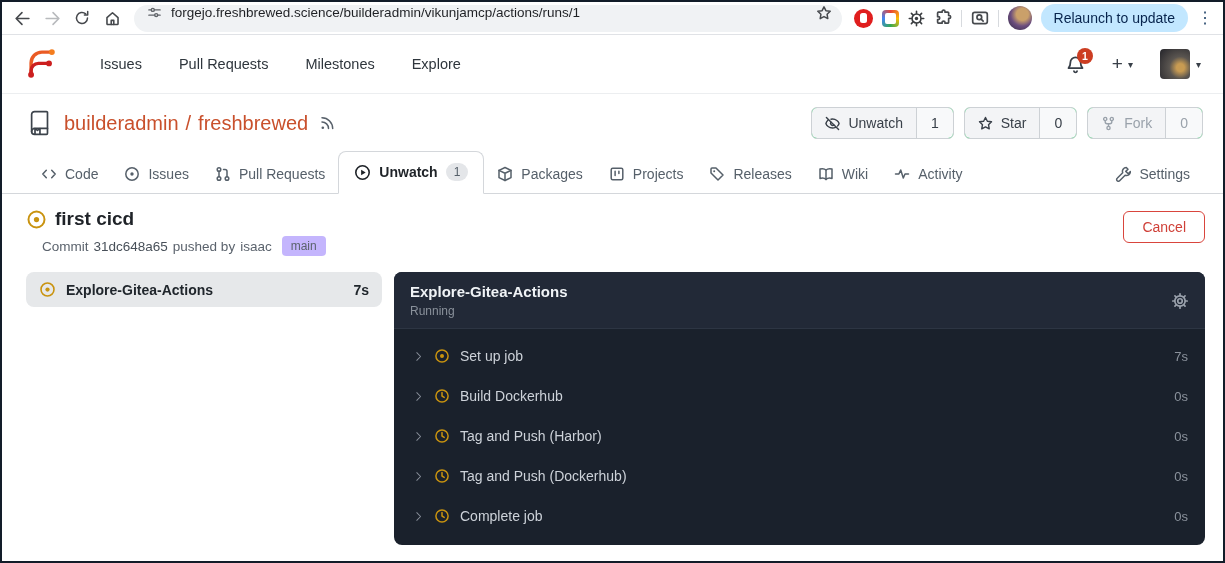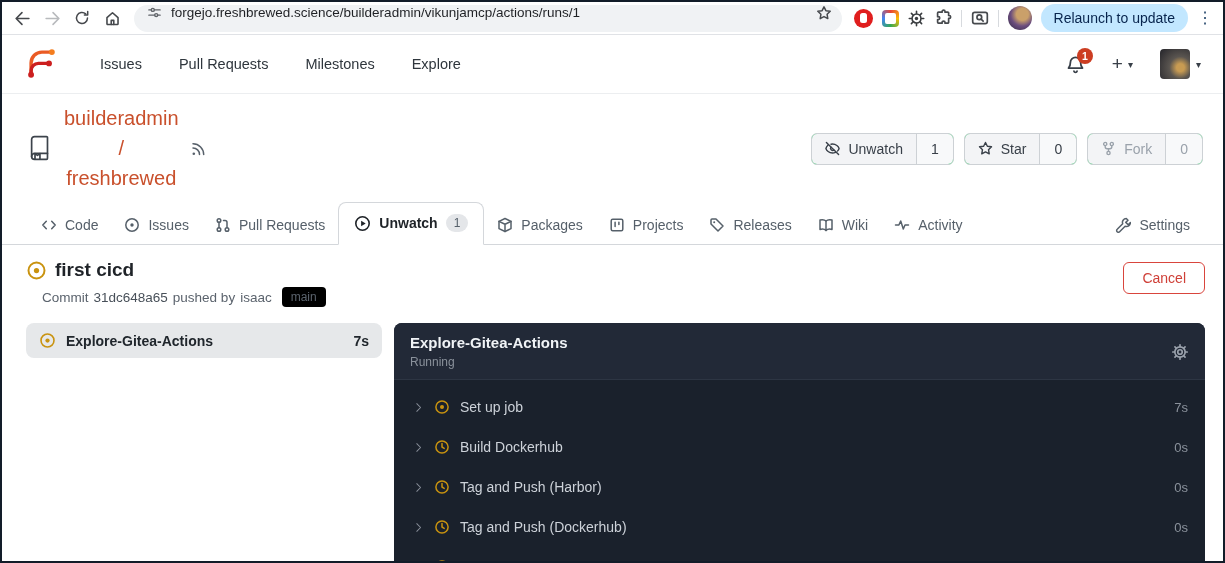--- a/index.html
+++ b/index.html
@@ -40,21 +40,21 @@
   .bell-wrap{position:relative; color:#394049;}
   .notif-badge{position:absolute; top:-7px; right:-8px; background:var(--notification-red); color:#fff; font-size:10.5px; font-weight:700; min-width:16px; height:16px; border-radius:50%; display:flex; align-items:center; justify-content:center;}
   .plus-group{display:flex; align-items:center; gap:5px; color:#394049; font-size:19px;}
   .caret{font-size:10px; color:#394049;}
   .fj-avatar{width:30px;height:30px;border-radius:4px;background:radial-gradient(circle at 68% 62%,#c89b52 0 14%,#5a5550 40%,#24242a 100%);}
   .avatar-group{display:flex;align-items:center;gap:6px;}
 
   
   .repo-header{display:flex; align-items:center; padding:13px 20px 11px 24px;}
   .repo-icon{color:#3c434b; margin-right:11px;}
-  .repo-title{font-size:20px; font-weight:500; color:var(--brand-link); display:flex; gap:7px; align-items:center;flex-direction:column;}
+  .repo-title{font-size:20px; font-weight:500; color:var(--brand-link); display:flex; gap:7px; align-items:center;}
   .rss{color:#57606a; margin-left:11px;}
   .repo-actions{margin-left:auto; display:flex; gap:10px;}
   .btn-group{display:flex; border:1px solid #cdd1d5; border-radius:6px; overflow:hidden; font-size:14px; color:#394049; background:#22c55e;}
   .btn-main{display:flex; gap:8px; align-items:center; padding:7px 13px; background:#f3f4f6;}
   .btn-count{padding:7px 14px; border-left:1px solid #cdd1d5; background:#f8f9fa; display:flex; align-items:center;}
   .btn-group.muted .btn-main{color:#9aa2ab;}
   .btn-group.muted .btn-count{color:#9aa2ab;}
 
   
   .tabbar{display:flex; align-items:flex-end; padding:0 20px 0 26px; border-bottom:1px solid #d4d7db; height:44px;}
@@ -63,21 +63,21 @@
   .tab-badge{background:#e4e6e9; color:#56606a; border-radius:10px; padding:2px 8px; font-size:12px; font-weight:400;}
   .tab-settings{margin-left:auto;}
 
   
   .content{padding:14px 18px 0 24px;}
   .run-header{display:flex; align-items:flex-start;}
   .run-title-row{display:flex; align-items:center; gap:8px;text-align:center;}
   .run-title{font-size:19px; font-weight:700; color:#1f2328;}
   .commit-line{margin:6px 0 0 16px; font-size:13.5px; color:#5b636d; display:flex; align-items:center; gap:5px;}
   .commit-hash{color:#485059;}
-  .branch-badge{background:#000000; color:#5b636d; font-size:12px; padding:3px 9px; border-radius:4px; margin-left:5px;}
+  .branch-badge{background:#c4b5fd; color:#5b636d; font-size:12px; padding:3px 9px; border-radius:4px; margin-left:5px;}
   .cancel-btn{margin-left:auto; margin-top:3px; background:#fff; border:1px solid #d9453d; color:var(--cancel-red); font-size:14px; padding:7px 18px; border-radius:6px; cursor:pointer; font-family:inherit;}
 
   .columns{display:flex; gap:12px; margin-top:16px;}
   .jobs-col{width:356px; flex:none;}
   .job-item{display:flex; align-items:center; gap:10px; background:#e6e8ea; border-radius:8px; padding:9px 13px; font-weight:700; font-size:14px; color:#20262c; cursor:pointer;}
   .job-duration{margin-left:auto;}
 
   .panel{flex:1; background:var(--panel-body-bg); border-radius:8px; overflow:hidden; color:#ccd1d8;}
   .panel-header{background:var(--panel-header-bg); padding:11px 16px 10px; display:flex; border-bottom:1px solid #2d3543;}
   .panel-title{font-size:15px; font-weight:700; color:#f0f3f6;}

